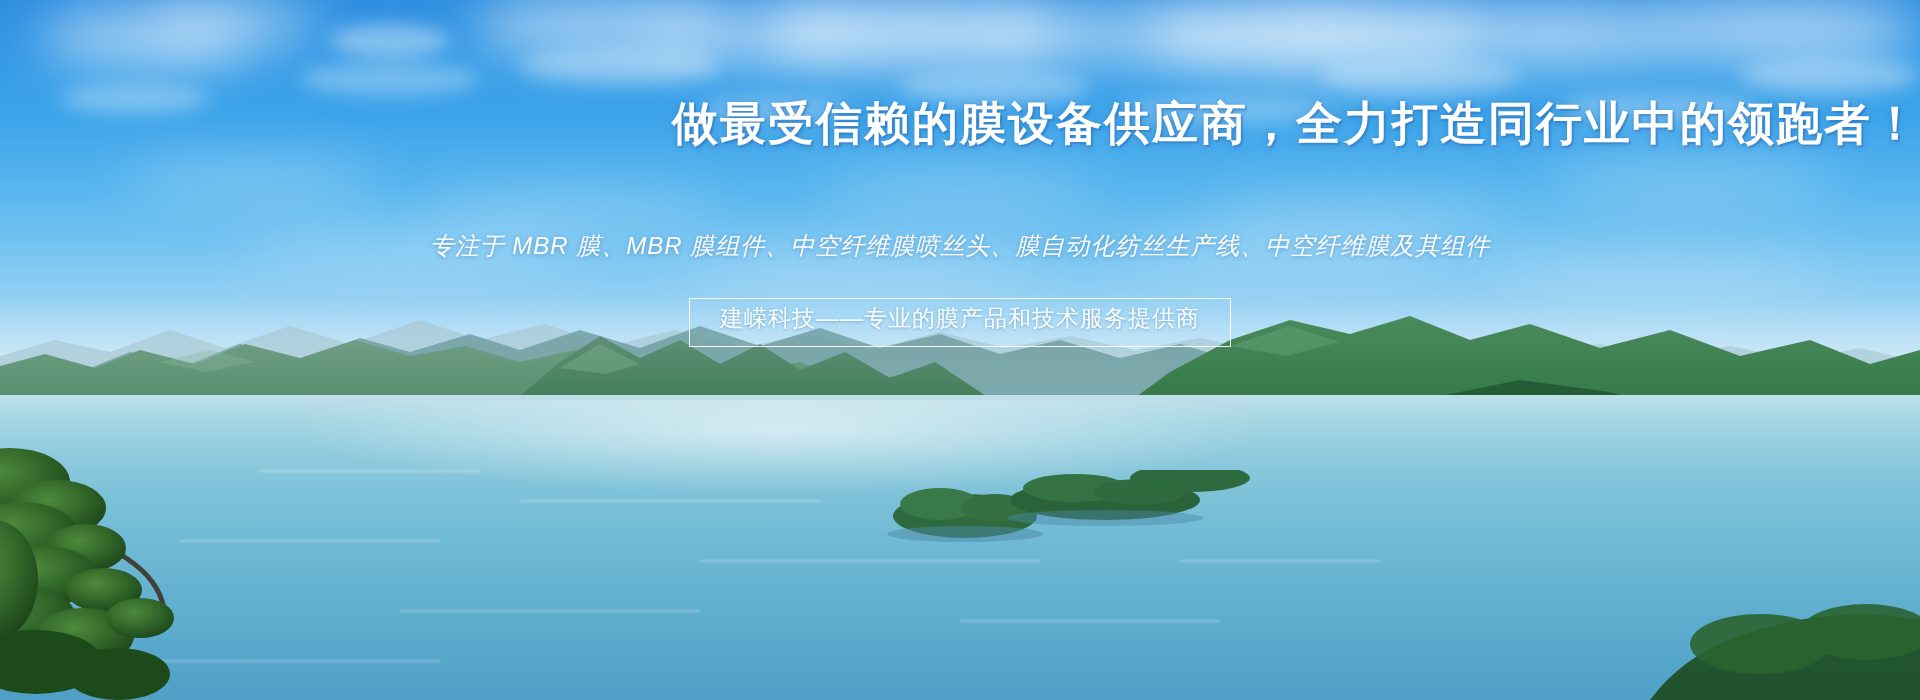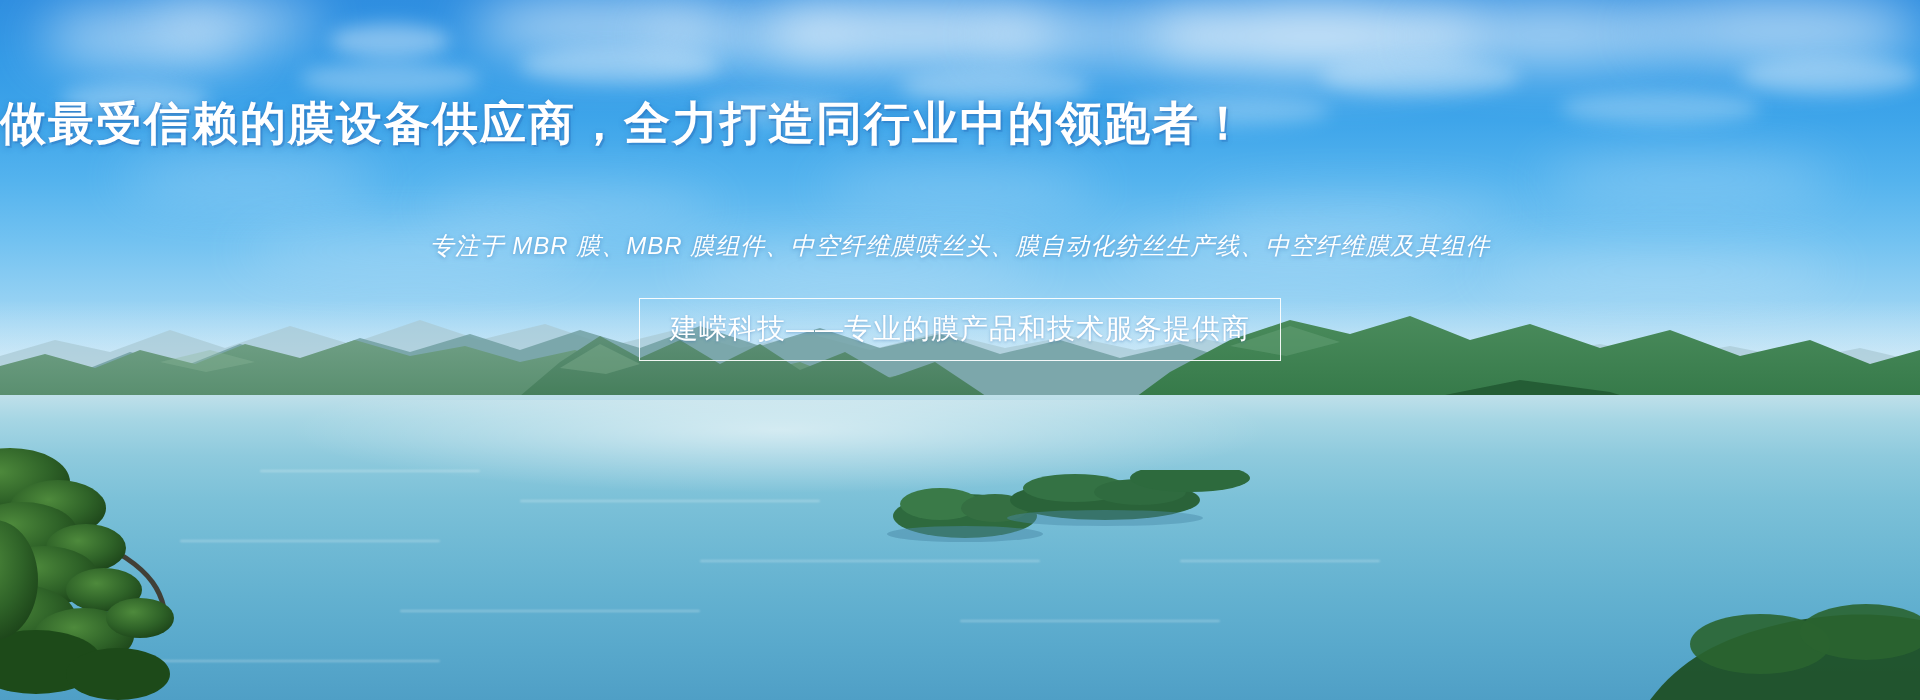--- a/index.html
+++ b/index.html
@@ -67,21 +67,21 @@
     position:absolute;height:2px;background:rgba(255,255,255,.28);border-radius:2px;filter:blur(1.2px);
   }
 
   
   .overlay{position:absolute;left:0;top:0;width:1920px;height:700px;}
 
   .headline{
     position:absolute;
     left:0;right:0;
     top:98px;
-    text-align:left;
+    text-align:right;
     color:#ffffff;
     font-size:46px;
     font-weight:bold;
     letter-spacing:2px;
     line-height:1.12;
     text-shadow:
       0 0 1px rgba(40,110,190,.55),
       2px 2px 0 rgba(40,110,190,.35),
       0 2px 6px rgba(30,90,160,.35);
     white-space:nowrap;
@@ -102,23 +102,23 @@
     font-family:"Liberation Sans","DejaVu Sans",sans-serif;
     font-style:italic;
   }
 
   .tagbox-wrap{
     position:absolute;left:0;right:0;top:298px;text-align:center;
   }
   .tagbox{
     display:inline-block;
     border:1px solid rgba(255,255,255,.92);
-    padding:11px 30px 12px 30px;
+    padding:4px 30px 12px 30px;
     color:#ffffff;
-    font-size:28px;
+    font-size:23px;
     letter-spacing:1px;
     white-space:nowrap;
     text-shadow:0 1px 3px rgba(35,95,165,.4);
     font-family:"Liberation Sans","DejaVu Sans",sans-serif;
   }
 </style>
 </head>
 <body>
 
 <div id="banner">

